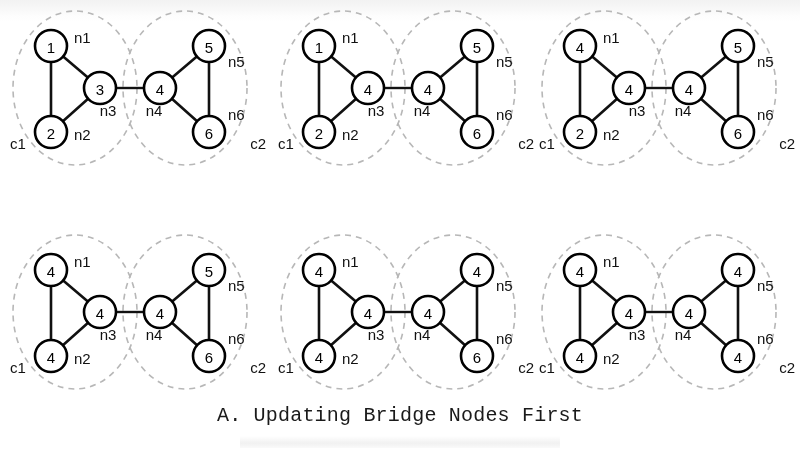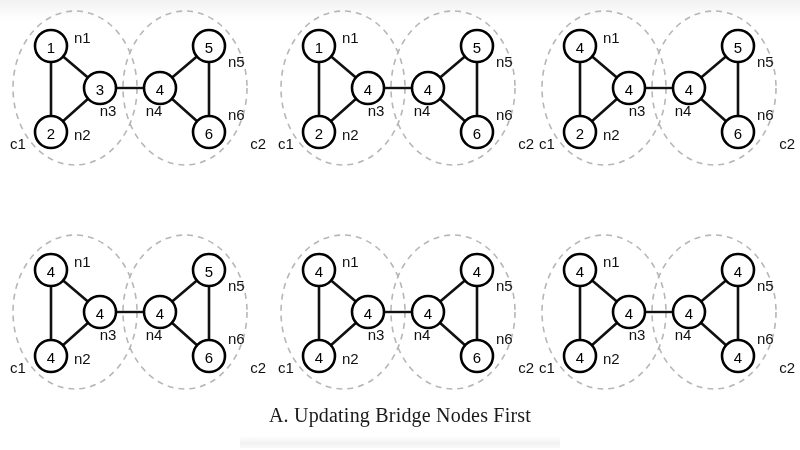--- a/index.html
+++ b/index.html
@@ -69,21 +69,21 @@
   .cluster-label{
     font-family:"Liberation Sans", sans-serif;
     font-size:15px;
     fill:#111111;
     dominant-baseline:central;
   }
   .caption{
     position:absolute;
     left:0;top:404px;width:800px;
     text-align:center;
-    font-family:Liberation Serif, serif;
+    font-family:Liberation Mono, monospace;
     font-size:20px;
     color:#1a1a1a;
     letter-spacing:.2px;
   }
 </style>
 </head>
 <body>
 
 <div id="page">
 

